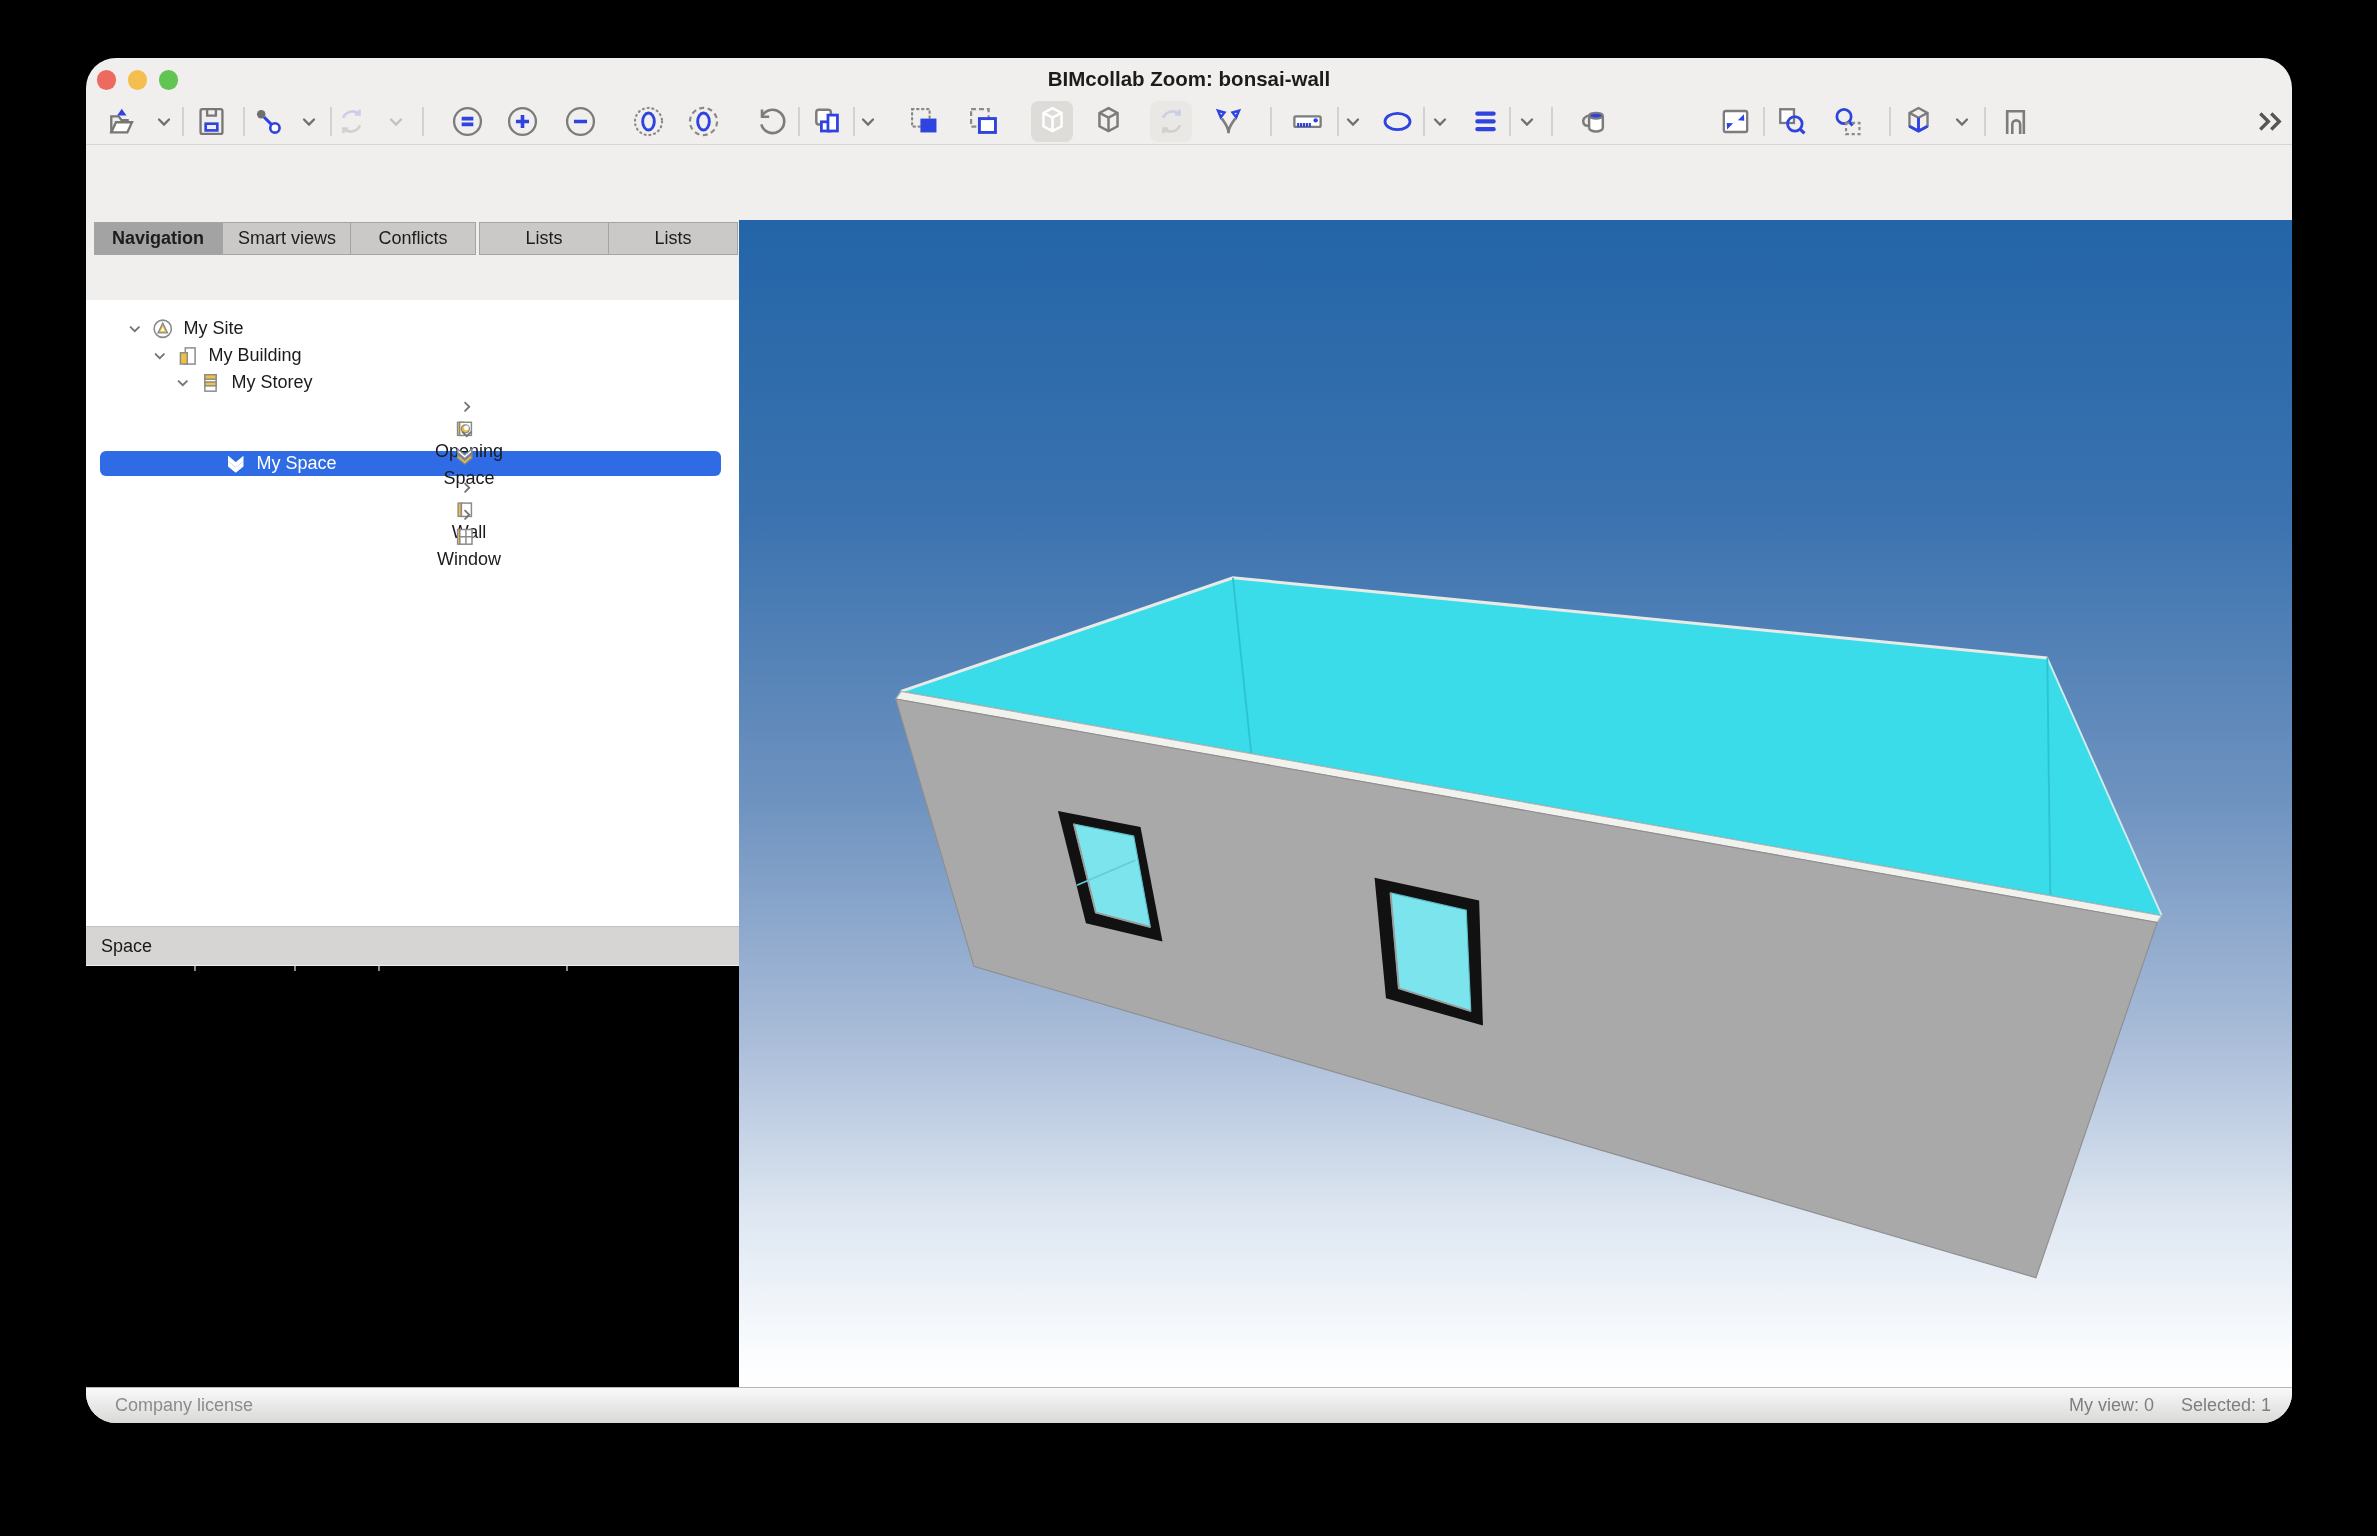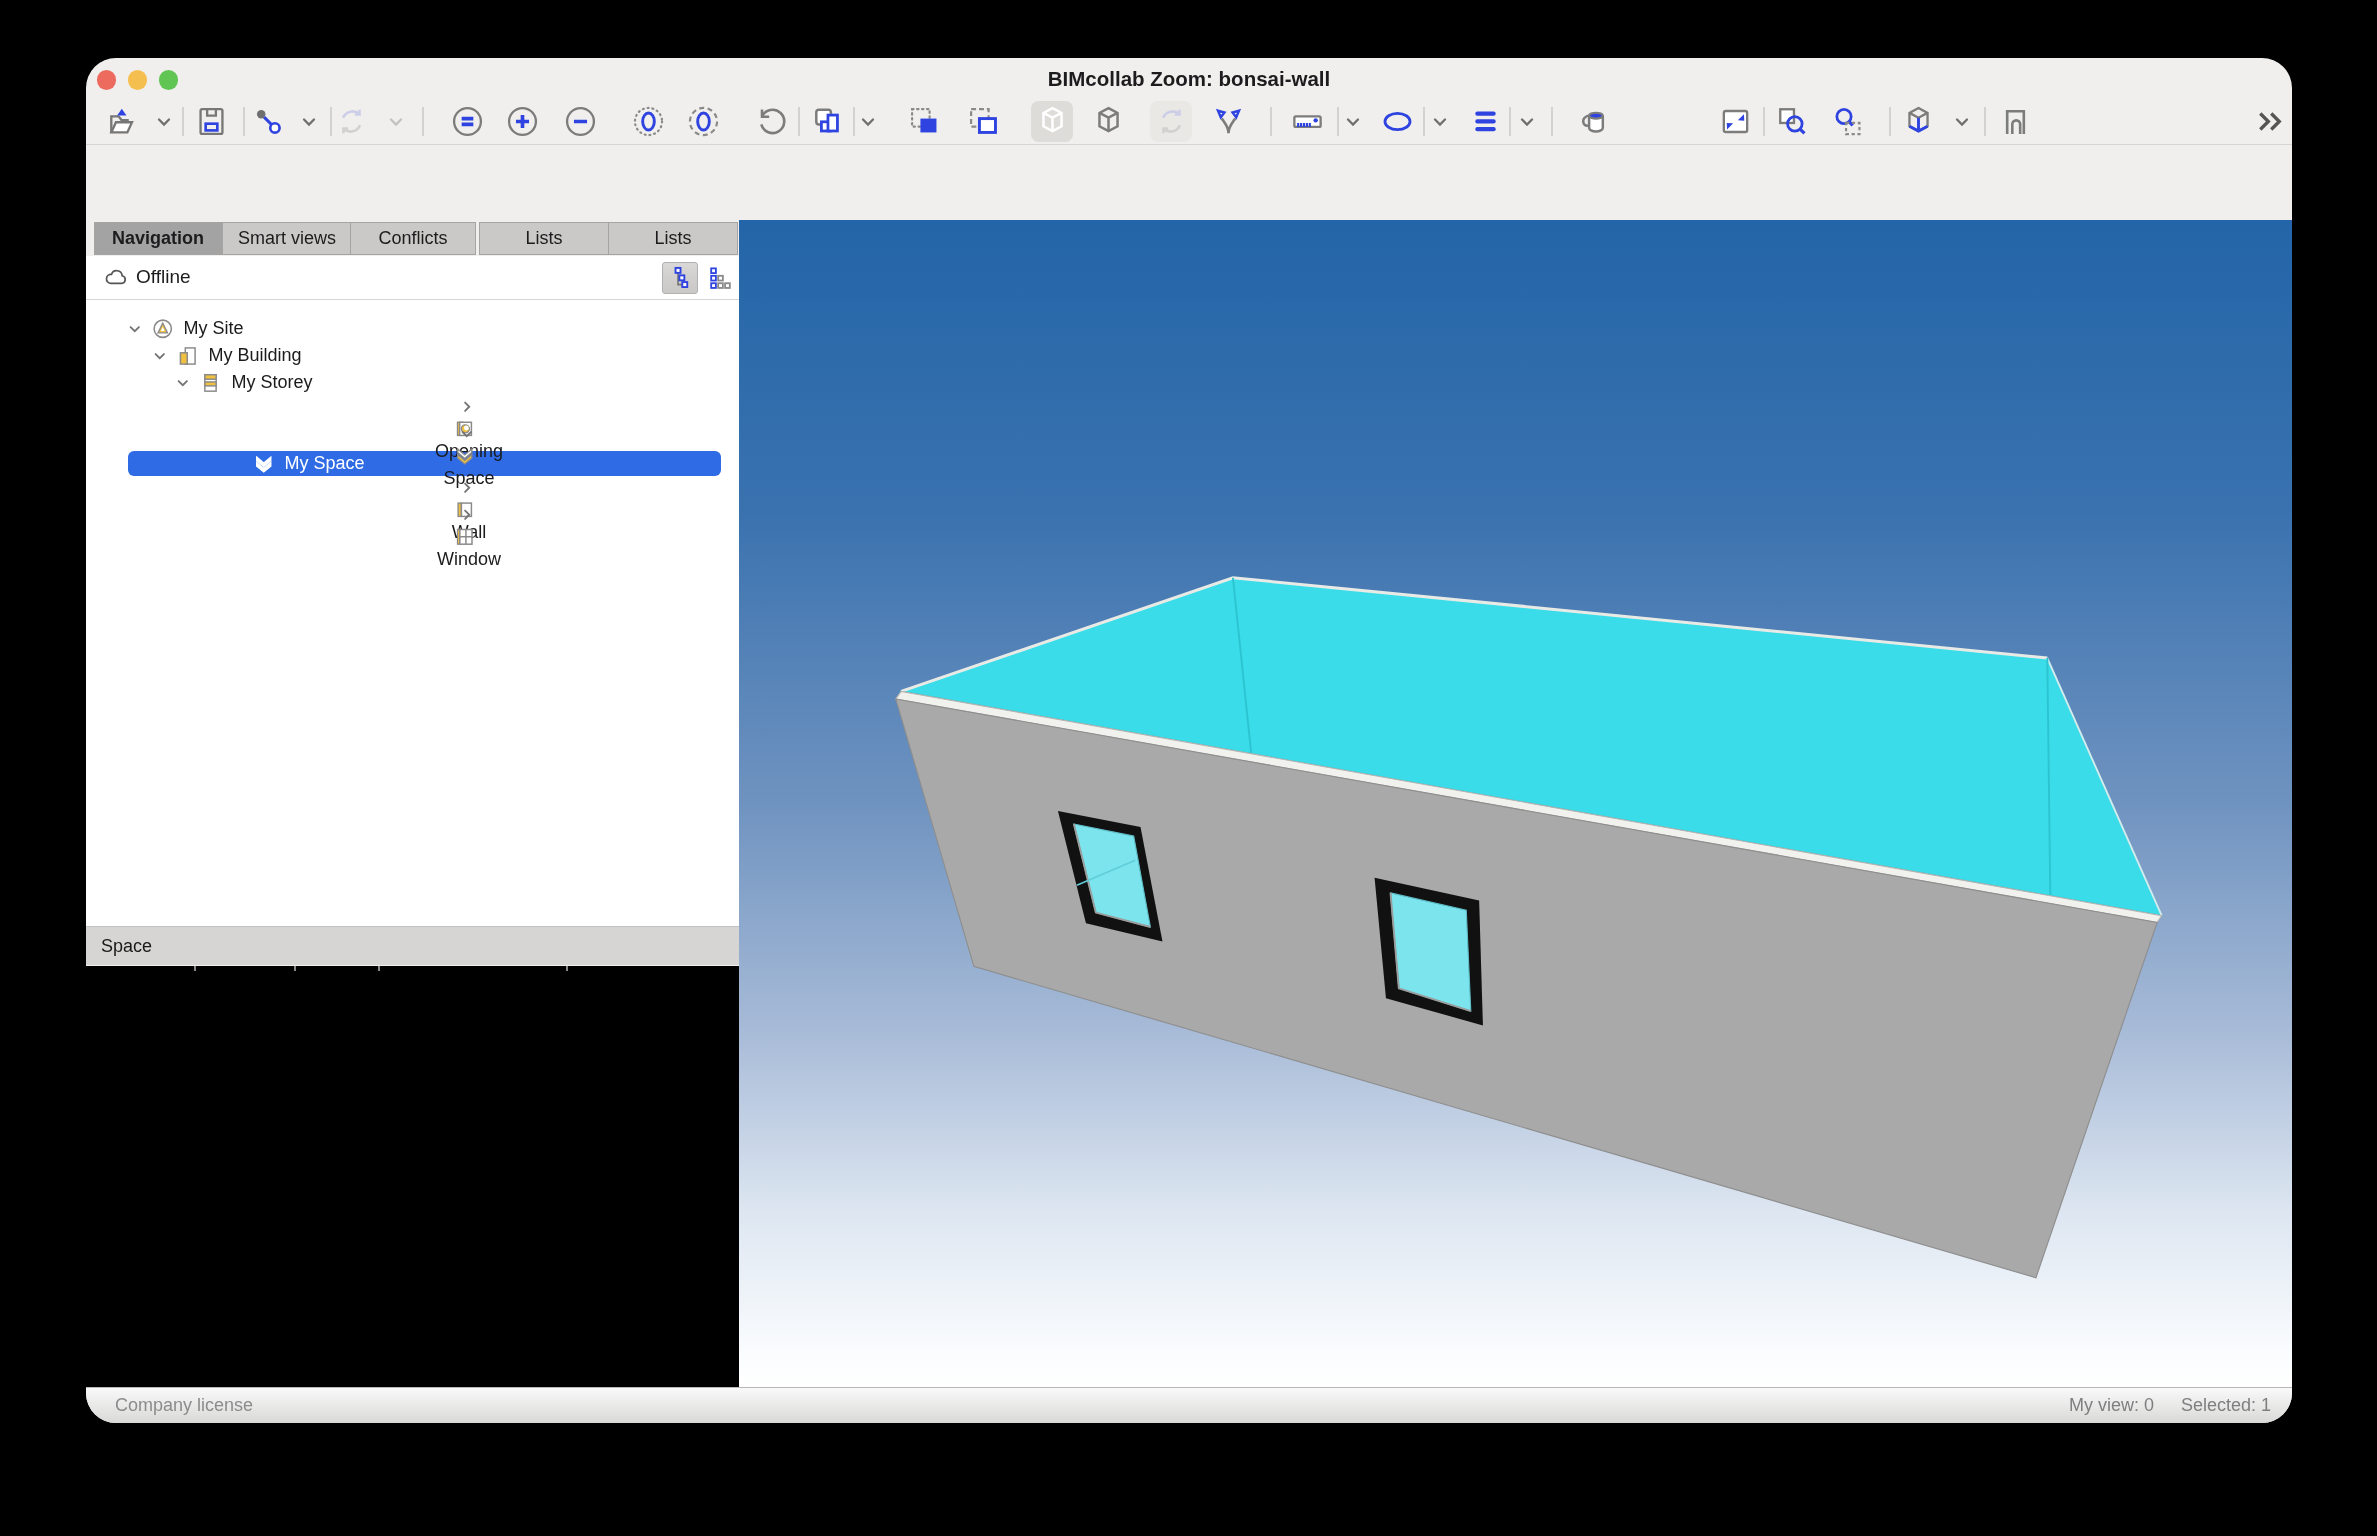--- a/index.html
+++ b/index.html
@@ -44,21 +44,21 @@
   .trow .hl{display:none;}
   .trow.selected .hl{display:block;position:absolute;left:13.6px;right:18px;top:0.8px;bottom:0.8px;
                      background:#2e6be4;border-radius:6px;z-index:0;}
   .trow.selected{color:#fff;}
   .trow.selected .tree-ic{filter:grayscale(1) brightness(1.9);}
   .trow>*{position:relative;z-index:1;}
   .expander{width:21px;height:21px;flex:0 0 21px;margin-right:6px;display:flex;align-items:center;justify-content:center;}
   .expander svg{width:16.7px;height:16.7px;}
   .tree-ic{width:23.5px;height:23.5px;flex:0 0 23.5px;margin-right:9px;}
   .lvl0{padding-left:13px;} .lvl1{padding-left:38px;} .lvl2{padding-left:63px;}
-  .lvl3{padding-left:86px;} .lvl4{padding-left:113px;flex-direction:column;} .lvl5{padding-left:138px;margin-left:28px;}
+  .lvl3{padding-left:86px;} .lvl4{padding-left:113px;flex-direction:column;} .lvl5{padding-left:138px;}
   
   .props-head{position:absolute;left:0;top:868px;width:653px;height:39px;background:#d6d5d3;
               border-top:0.8px solid #c3c2c0;box-sizing:border-box;font-size:18px;color:#191919;
               line-height:38px;padding-left:15px;}
   .props-black{position:absolute;left:0;top:908px;width:653px;height:421px;background:#000;}
   .props-black i{position:absolute;top:0;width:1.5px;height:5.3px;background:#8a8a8a;}
   
   .viewport{position:absolute;left:653px;top:162px;width:1553px;height:1167px;
             background:linear-gradient(180deg,#2365a8 0%,#3a72af 25%,#6f93c0 50%,#a9bcd8 70%,#dde6f1 85%,#fafcfe 97%,#ffffff 100%);}
   .viewport svg{position:absolute;inset:0;}
@@ -470,36 +470,20 @@
         <span>Conflicts</span>
       </div>
     <div class="tab" style="left:393px;width:130px">
         <span>Lists</span>
       </div>
     <div class="tab" style="left:522px;width:130px">
         <span>Lists</span>
       </div>
   </div>
 
-  <div class="offline-row">
-    <svg class="cloud" viewBox="0 0 24 24">
-        <use href="#sy-cloud"></use>
-      </svg>
-    <span class="offline-label">Offline</span>
-    <div class="vtoggle pressed" style="left:576px">
-        <svg viewBox="0 0 24 24">
-          <use href="#sy-treeview"></use>
-        </svg>
-      </div>
-    <div class="vtoggle" style="left:615px">
-        <svg viewBox="0 0 24 24">
-          <use href="#sy-listview"></use>
-        </svg>
-      </div>
-  </div>
 
   <div class="tree">
     <div class="trow lvl1">
       <span class="expander">
           <svg viewBox="0 0 20 20">
             <use href="#sy-exp-open"></use>
           </svg>
         </span>
       <svg class="tree-ic" viewBox="0 0 24 24">
           <use href="#sy-t-site"></use>

